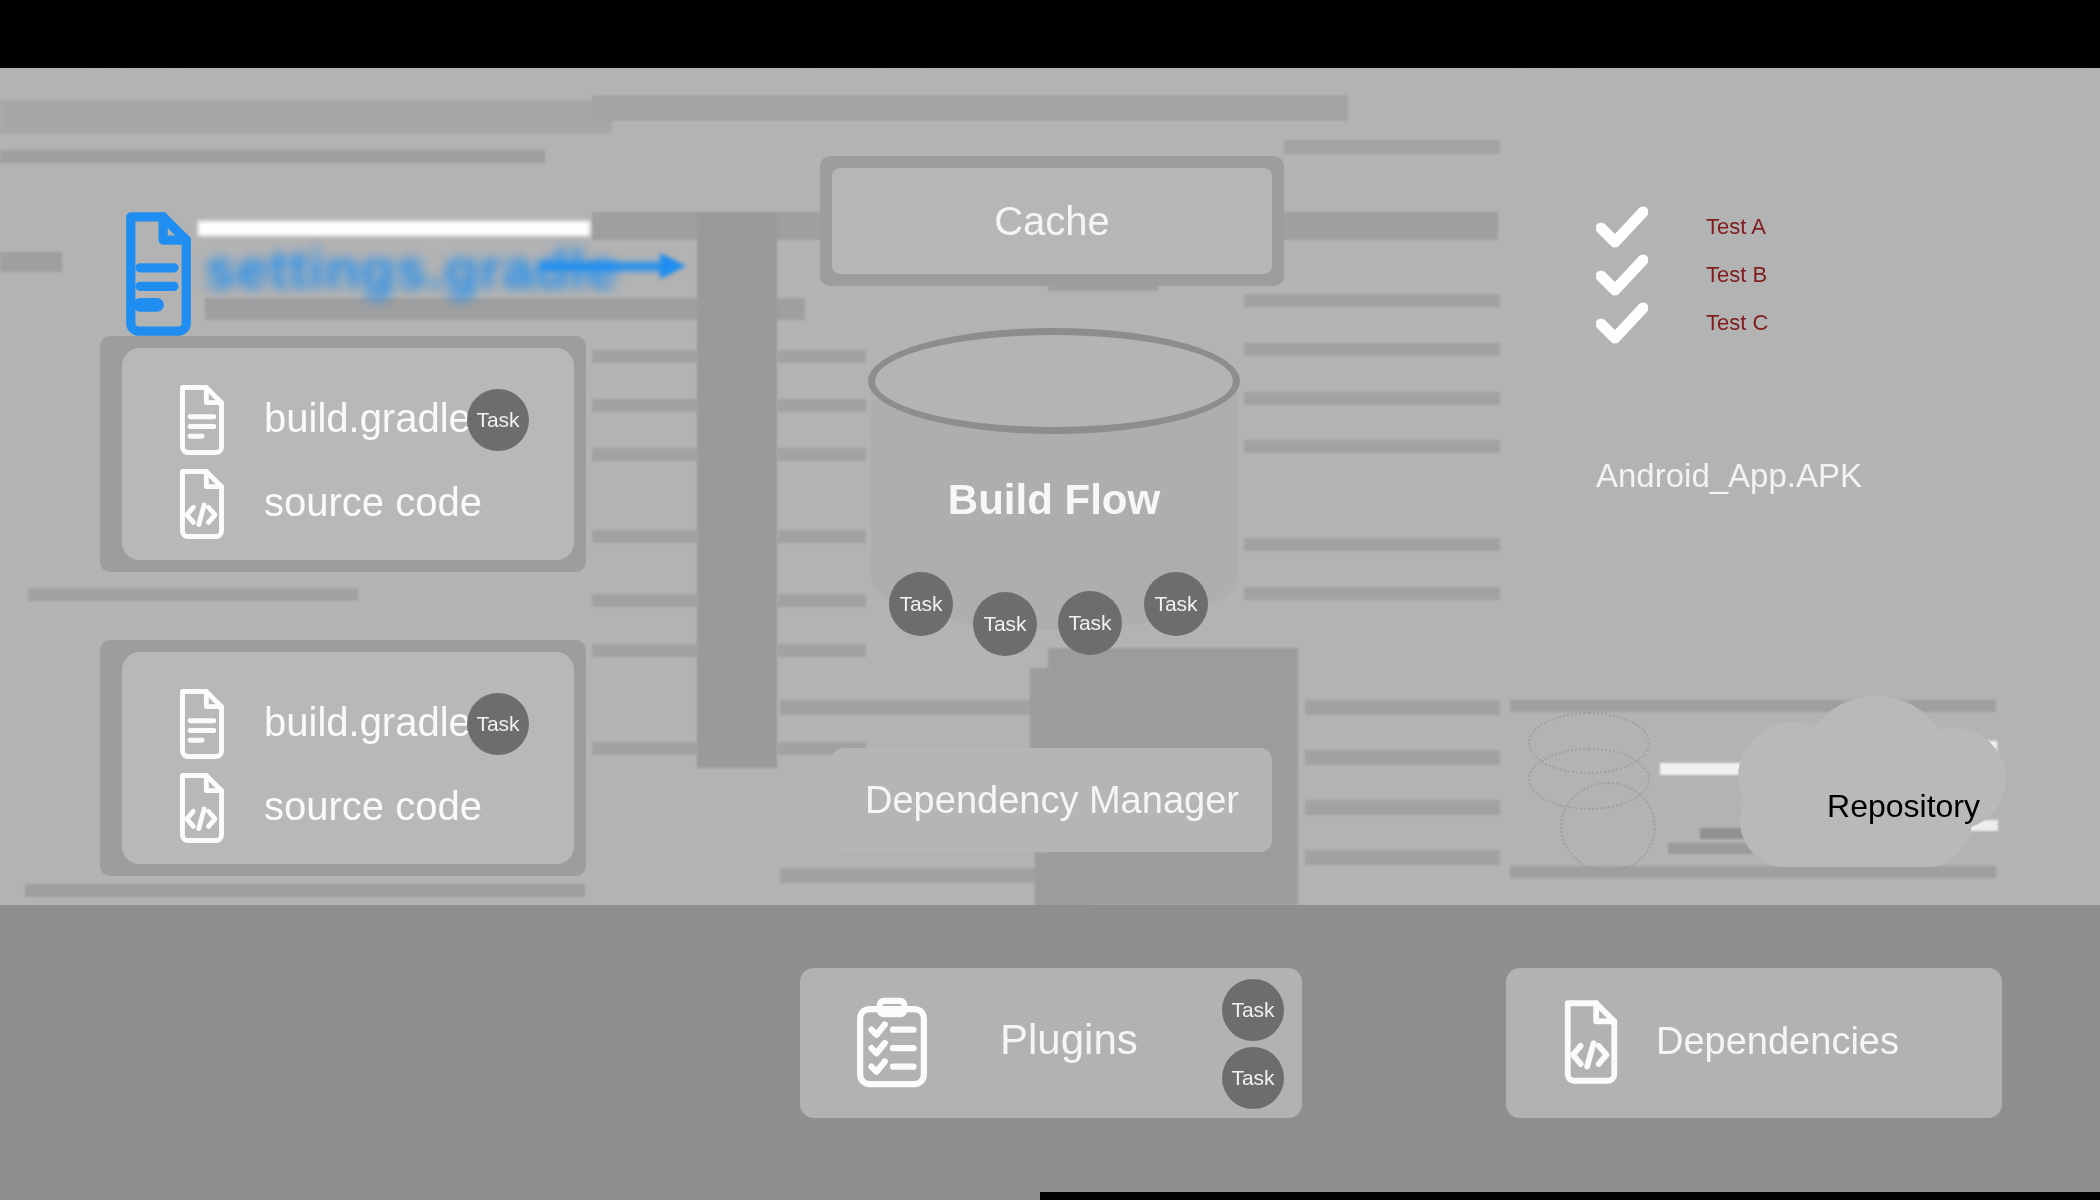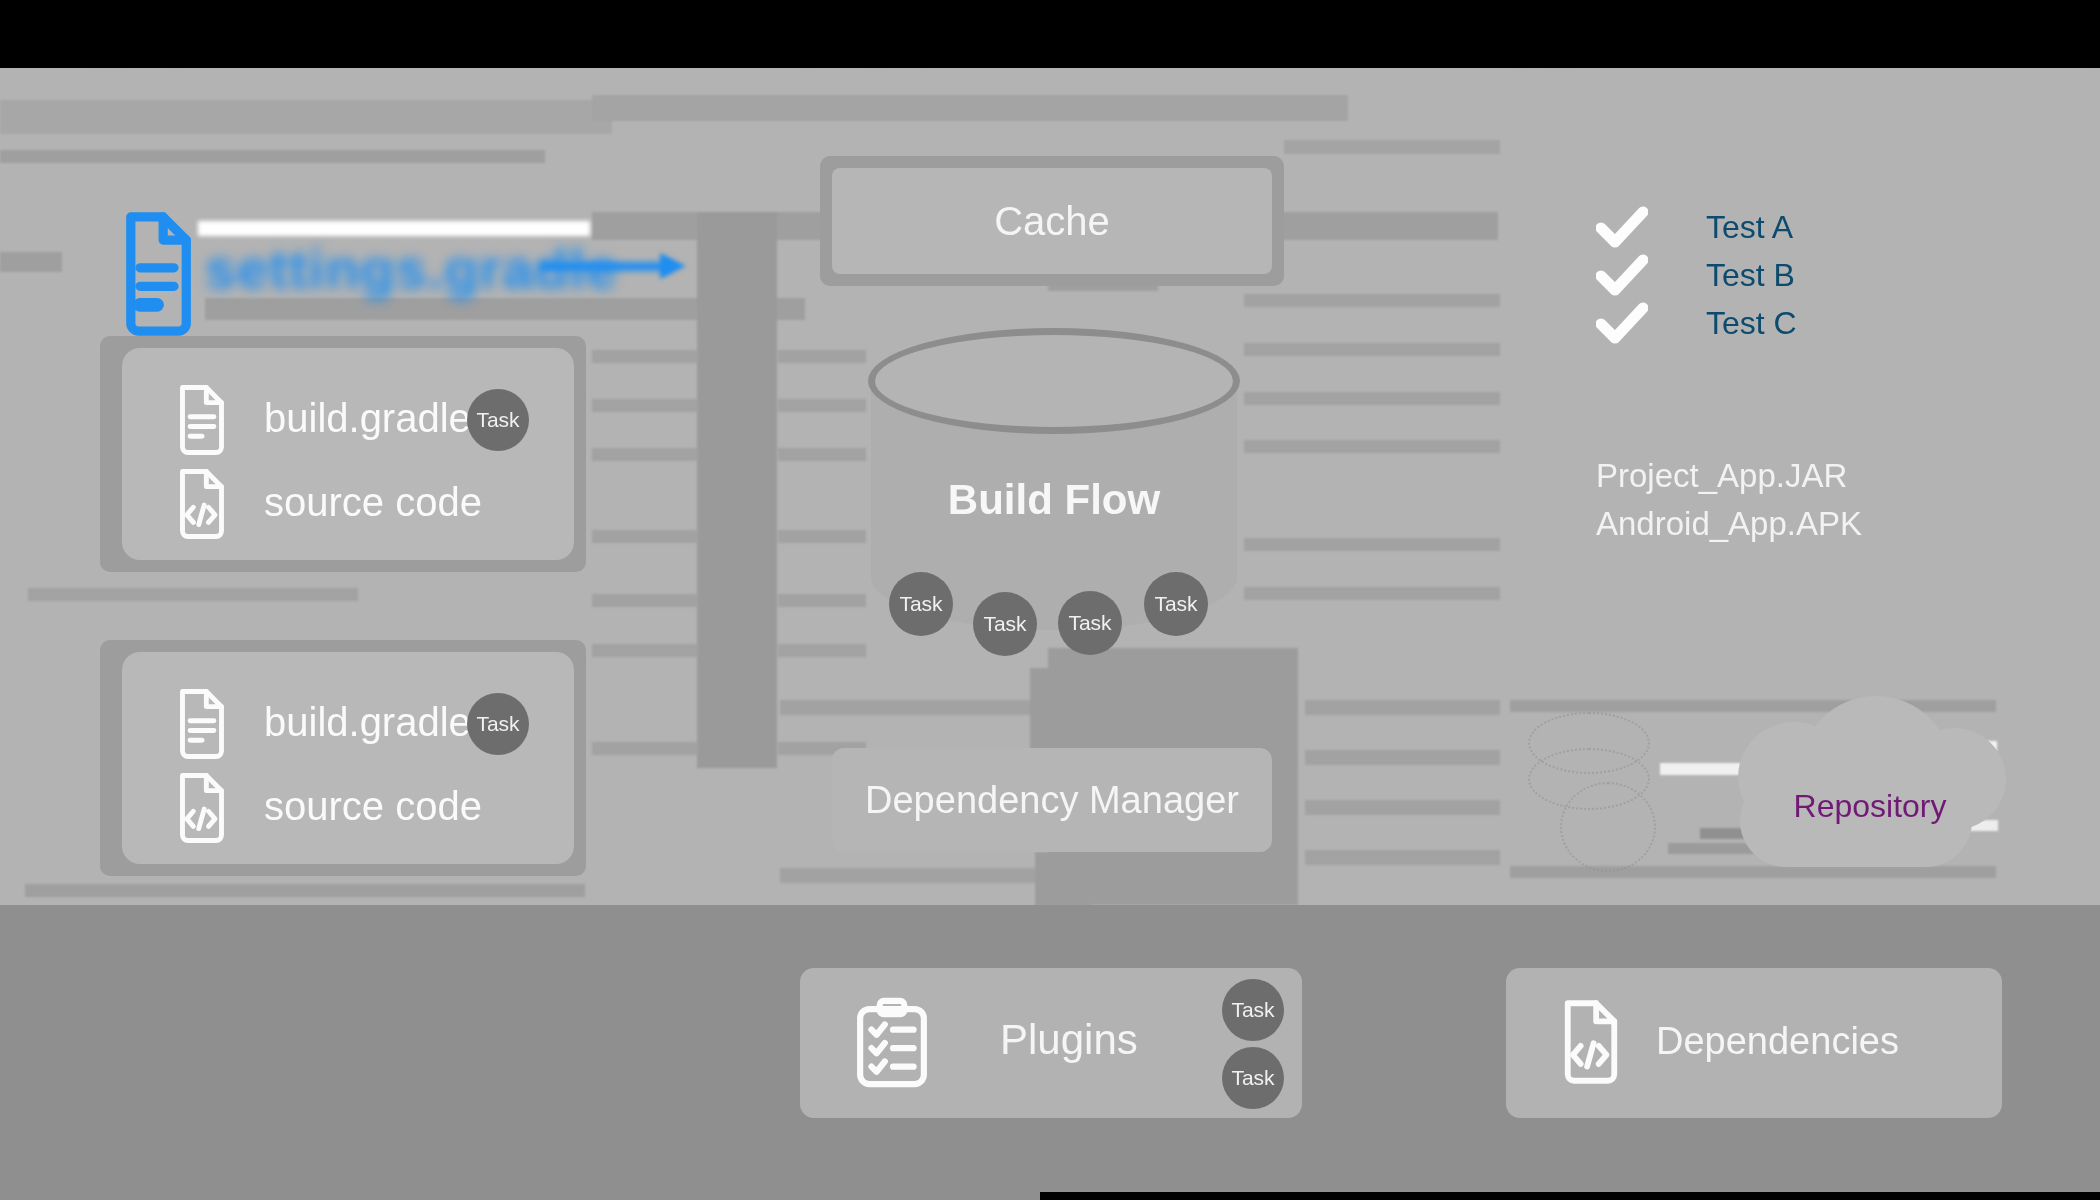--- a/index.html
+++ b/index.html
@@ -28,27 +28,27 @@
   .mod-icon{position:absolute;left:54px;z-index:4;}
   
   .cyl{position:absolute;left:868px;top:328px;width:372px;height:354px;z-index:3;font-weight:bold;}
   .cyl .body{position:absolute;left:3px;top:53px;width:366px;height:196px;background:#aeaeae;}
   .cyl .botcap{position:absolute;left:3px;top:196px;width:366px;height:106px;border-radius:50%;background:#aeaeae;}
   .cyl .topcap{position:absolute;left:0;top:0;width:372px;height:106px;border-radius:50%;
     background:#b4b4b4;border:7px solid #8d8d8d;box-sizing:border-box;}
   .cyl .title{position:absolute;left:0;top:148px;width:372px;text-align:center;font-size:42px;color:#f7f7f7;}
   
   .test-row{position:absolute;display:flex;align-items:center;gap:58px;z-index:3;}
-  .test-row .t-label{font-size:32px;color:#0c4a6e;}
+  .test-row .t-label{font-size:22px;color:#7f1d1d;}
   
   .artifacts{position:absolute;left:1596px;top:452px;z-index:3;color:#f2f2f2;font-size:33px;line-height:48px;}
   
   .cloud-part{position:absolute;background:#b9b9b9;z-index:2;}
-  .cloud-label{position:absolute;left:1760px;top:788px;width:220px;text-align:center;
-    font-size:32px;color:#701a75;z-index:3;}
+  .cloud-label{position:absolute;left:1760px;top:788px;width:220px;text-align:right;
+    font-size:32px;color:#000000;z-index:3;}
   .dashed-ell{position:absolute;border:2px dotted #8f8f8f;border-radius:50%;opacity:.5;z-index:1;}
   
   .settings-text{
     position:absolute;left:205px;top:236px;width:600px;font-size:56px;font-weight:bold;
     color:#1f8ef0;filter:blur(6px);z-index:4;white-space:nowrap;letter-spacing:1px;
   }
   .whitebar{position:absolute;left:198px;top:221px;width:392px;height:15px;background:#fff;filter:blur(2px);z-index:3;}
   .bluebar{position:absolute;left:540px;top:262px;width:130px;height:9px;background:#1f8ef0;filter:blur(3px);z-index:4;}
   .bluearrow{position:absolute;left:660px;top:253px;width:0;height:0;filter:blur(2px);z-index:4;
     border-left:26px solid #1f8ef0;border-top:13px solid transparent;border-bottom:13px solid transparent;}
@@ -241,21 +241,20 @@
     </div>
   <div class="task-circle" style="left:1144px;top:572px;width:64px;height:64px">
       <span>Task</span>
     </div>
 
   <div class="abs panel wtxt lbl-dm" style="left:832px;top:748px;width:440px;height:104px;border-radius:12px;background:#b5b5b5">
     <span>Dependency Manager</span>
   </div>
 
   <div class="artifacts">
-    <div>Project_App.JAR</div>
     <div>Android_App.APK</div>
   </div>
 
   <div class="dashed-ell" style="left:1528px;top:712px;width:118px;height:58px"></div>
   <div class="dashed-ell" style="left:1528px;top:748px;width:118px;height:58px"></div>
   <div class="dashed-ell" style="left:1560px;top:782px;width:92px;height:86px"></div>
   <div class="cloud-part" style="left:1740px;top:775px;width:232px;height:92px;border-radius:46px"></div>
   <div class="cloud-part" style="left:1738px;top:722px;width:112px;height:110px;border-radius:50%"></div>
   <div class="cloud-part" style="left:1800px;top:696px;width:152px;height:150px;border-radius:50%"></div>
   <div class="cloud-part" style="left:1902px;top:728px;width:104px;height:102px;border-radius:50%"></div>

